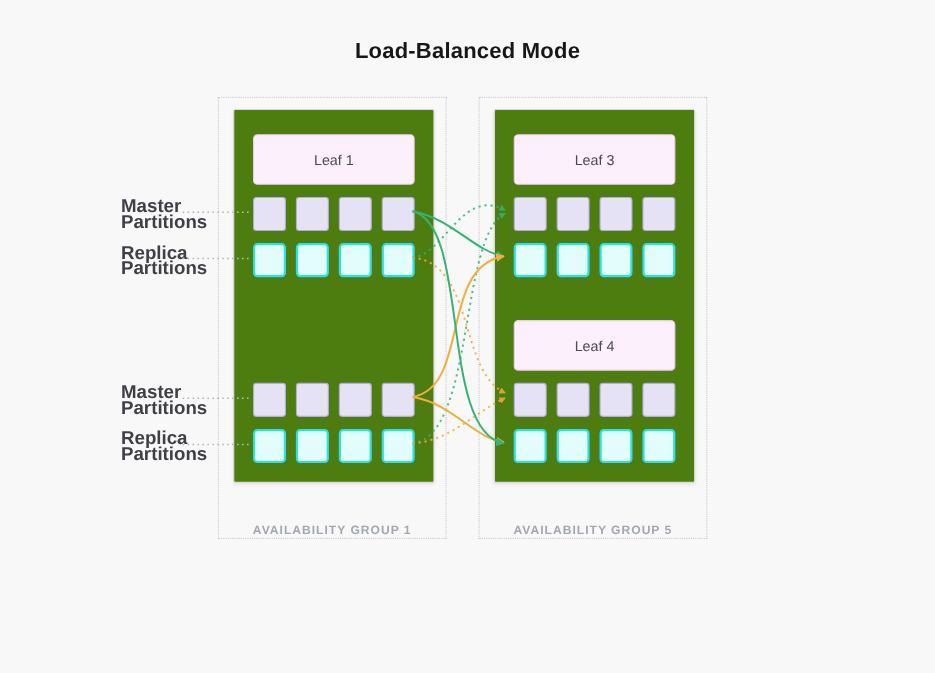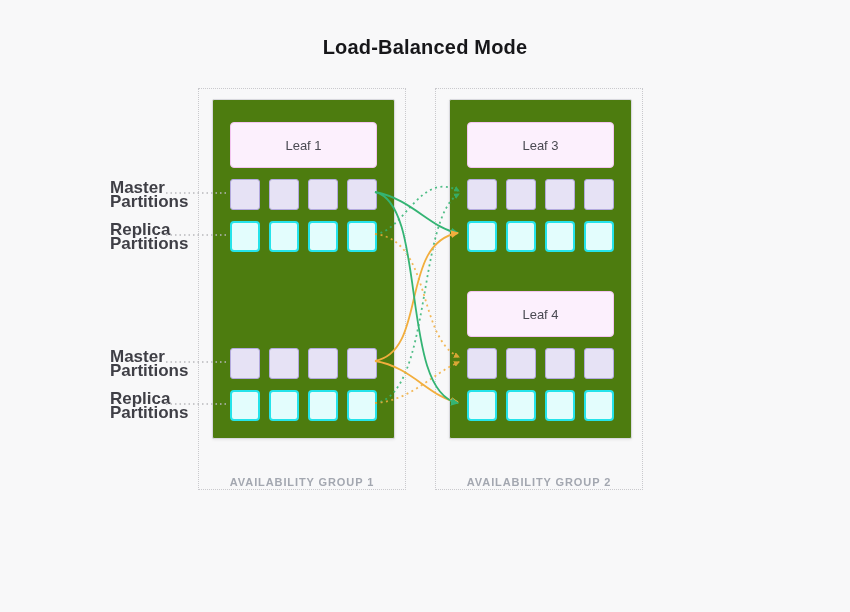--- a/index.html
+++ b/index.html
@@ -118,21 +118,21 @@
         <div class="pbox master"></div>
         <div class="pbox master"></div>
       </div>
       <div class="prow r2">
         <div class="pbox replica"></div>
         <div class="pbox replica"></div>
         <div class="pbox replica"></div>
         <div class="pbox replica"></div>
       </div>
     </div>
-    <div class="gcaption">AVAILABILITY GROUP 2</div>
+    <div class="gcaption">AVAILABILITY GROUP 5</div>
   </div>
 
   <div class="sidelabel l1">Master Partitions</div>
   <div class="sidelabel l2">Replica Partitions</div>
   <div class="sidelabel l3">Master Partitions</div>
   <div class="sidelabel l4">Replica Partitions</div>
 
   <svg class="overlay" viewBox="0 0 850 612">
       <defs>
         <marker id="arrow-solid-green" markerWidth="8" markerHeight="8" refX="7" refY="4" orient="auto" markerUnits="userSpaceOnUse">

